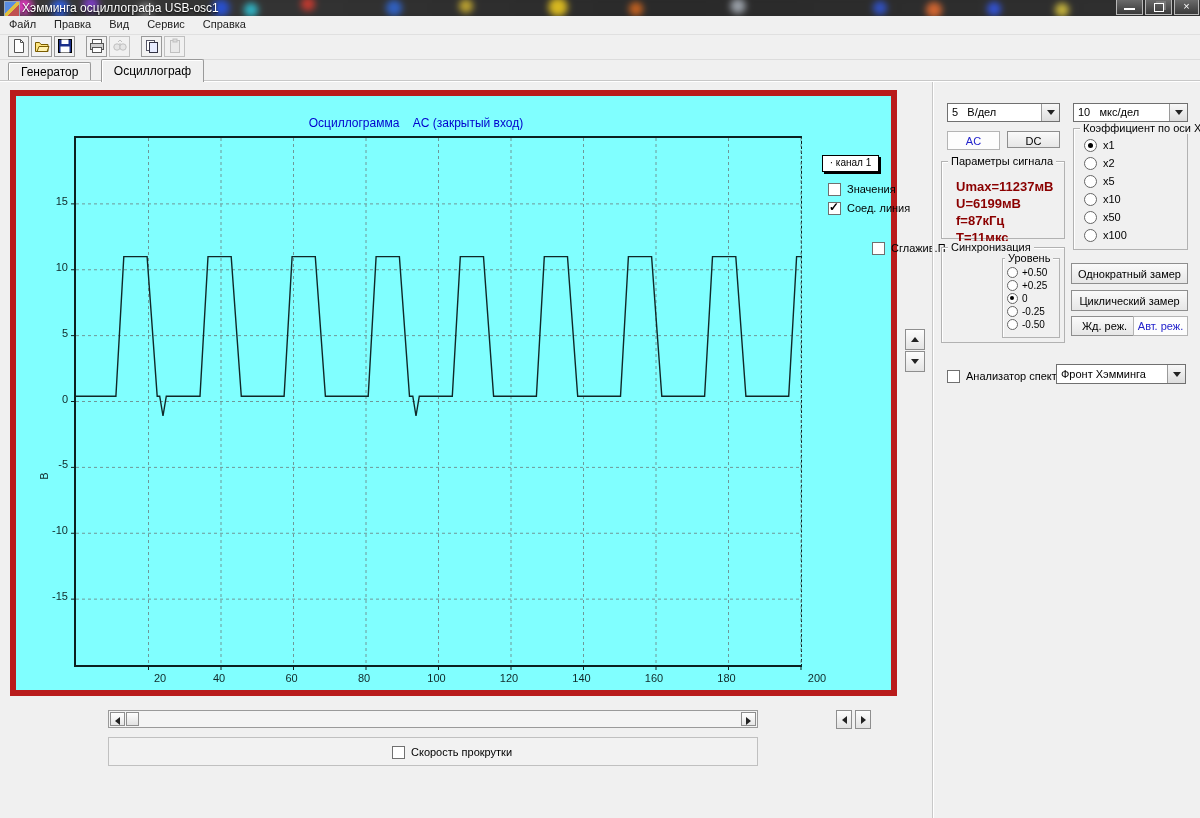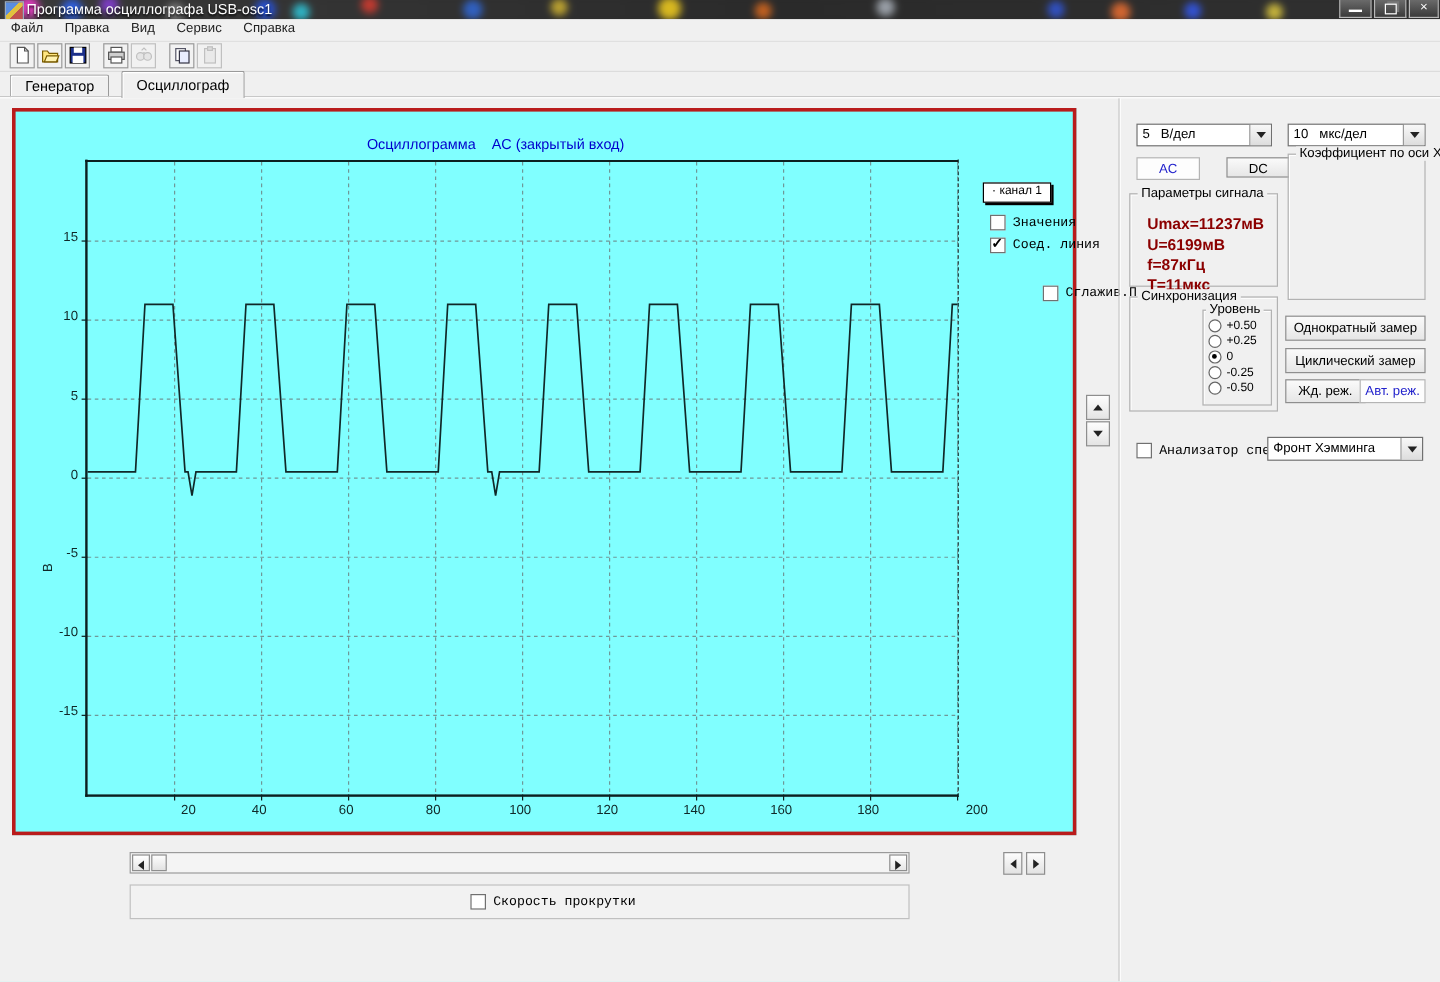--- a/index.html
+++ b/index.html
@@ -39,21 +39,21 @@
   #toolbar{position:absolute;left:0;top:35px;width:1200px;height:24px;background:#f0f0f0;border-bottom:1px solid #dcdcdc;}
   .tbtn{position:absolute;top:1px;width:21px;height:21px;background:#f2f2f2;border:1px solid #9a9a9a;box-sizing:border-box;}
   .tbtn svg{display:block;margin:1px auto;}
   
   #tabstrip{position:absolute;left:0;top:59px;width:1200px;height:23px;border-radius:11px;}
   .tab{position:absolute;bottom:0;height:19px;padding:0 12px;line-height:19px;font-size:12px;
     background:#f0f0f0;border:1px solid #9a9a9a;border-bottom:none;border-radius:2px 2px 0 0;box-shadow:inset 1px 1px 0 #fff;}
   .tab.active{height:22px;line-height:22px;z-index:2;}
   #content-edge{position:absolute;left:0;top:81px;width:1200px;height:1px;background:#fff;box-shadow:0 -1px 0 #c8c8c8;}
   
-  #cyan{position:absolute;left:10px;top:90px;width:887px;height:606px;background:#80ffff;border:3px solid #b91c1c;box-sizing:border-box;}
+  #cyan{position:absolute;left:10px;top:90px;width:887px;height:606px;background:#80ffff;border:6px solid #b91c1c;box-sizing:border-box;}
   #chart-title{position:absolute;left:0;top:20px;width:800px;text-align:center;color:#0000cd;font-size:12px;white-space:pre;}
   #plot{position:absolute;left:58px;top:40px;width:725px;height:527px;box-sizing:content-box;
     border-left:2px solid #0c2020;border-top:2px solid #0c2020;border-bottom:2px solid #0c2020;border-right:1px dashed #0c2020;}
   #plot svg{overflow:visible;display:block;}
   .grid{stroke:#6f9898;stroke-width:1;stroke-dasharray:3,3;}
   .tickline{stroke:#0c2020;stroke-width:1;}
   .ylab{position:absolute;width:26px;text-align:right;font-size:11px;color:#102828;}
   .xlab{position:absolute;width:34px;text-align:center;font-size:11px;color:#102828;}
   #ylabel-v{position:absolute;left:24px;top:374px;font-size:11px;color:#102828;transform:rotate(-90deg);}
   
@@ -90,31 +90,31 @@
   .gbox{position:absolute;border:1px solid #b2b2b2;box-shadow:inset 1px 1px 0 #fff;box-sizing:border-box;}
   .gbox>.gtitle{position:absolute;top:-7px;left:6px;background:#f0f0f0;padding:0 3px;font-size:11px;white-space:nowrap;}
   .radiorow{position:relative;height:18px;white-space:nowrap;}
   .radio{display:inline-block;vertical-align:middle;width:11px;height:11px;border:1px solid #666;border-radius:50%;background:#fff;position:relative;}
   .radio.sel::after{content:"";position:absolute;left:3px;top:3px;width:5px;height:5px;border-radius:50%;background:#000;}
   .radiorow .rlabel{margin-left:6px;vertical-align:middle;font-size:11px;}
   #params-lines{position:absolute;left:14px;top:16px;font-weight:bold;font-size:13px;color:#8b0000;line-height:17px;}
   #level-box .radiorow{height:13px;} #level-box .rlabel{font-size:10px;margin-left:4px;}
   #level-box .radio{width:9px;height:9px;} #level-box .radio.sel::after{left:2px;top:2px;width:4px;height:4px;}
   .chkrow{white-space:nowrap;}
-  .chkrow .lbl{margin-left:6px;vertical-align:middle;font-size:11px;font-family:Liberation Mono, monospace;}
+  .chkrow .lbl{margin-left:6px;vertical-align:middle;font-size:11px;}
 </style>
 </head>
 <body>
 
 <div id="app">
 
   <div id="titlebar">
     <div class="blobs"></div>
     <div id="app-icon"></div>
-    <div id="title-text">Программа осциллографа USB-osc1</div>
+    <div id="title-text">Хэмминга осциллографа USB-osc1</div>
     <div class="winbtn" id="btn-min">
         <i></i>
       </div>
     <div class="winbtn" id="btn-restore">
         <i></i>
       </div>
     <div class="winbtn" id="btn-close">×</div>
   </div>
 
   <div id="menubar"><span class="menu-item">Файл</span><span class="menu-item">Правка</span><span class="menu-item">Вид</span><span class="menu-item">Сервис</span><span class="menu-item">Справка</span></div>
@@ -267,21 +267,21 @@
       </span>
   </div>
   <div class="dropdown" style="left:1073px;top:103px;width:115px;">
     <span class="val"><span>10</span>   <span>мкс/дел</span></span>
     <span class="arrow">
         <span class="tri down" style="display:block;margin:6px auto 0;"></span>
       </span>
   </div>
 
   <div class="btn flat" style="left:947px;top:131px;width:53px;height:19px;line-height:18px;">AC</div>
-  <div class="btn" style="left:1007px;top:131px;width:53px;height:17px;line-height:18px;margin-left:15px;">DC</div>
+  <div class="btn" style="left:1007px;top:131px;width:53px;height:17px;line-height:18px;">DC</div>
 
   <div class="gbox" style="left:941px;top:161px;width:124px;height:78px;">
     <span class="gtitle">Параметры сигнала</span>
     <div id="params-lines" style="color: rgb(139, 0, 0);">
         <div>Umax=11237мВ</div>
         <div>U=6199мВ</div>
         <div>f=87кГц</div>
         <div>T=11мкс</div>
       </div>
   </div>
@@ -295,20 +295,28 @@
           <div class="radiorow" style="height: 13px;"><span class="radio"></span><span class="rlabel">+0.25</span></div>
           <div class="radiorow" style="height: 13px;"><span class="radio sel"></span><span class="rlabel">0</span></div>
           <div class="radiorow" style="height: 13px;"><span class="radio"></span><span class="rlabel">-0.25</span></div>
           <div class="radiorow" style="height: 13px;"><span class="radio"></span><span class="rlabel">-0.50</span></div>
         </div>
     </div>
   </div>
 
   <div class="gbox" style="left:1073px;top:128px;width:115px;height:122px;">
     <span class="gtitle">Коэффициент по оси X</span>
+    <div id="coeff-radios" style="position:absolute;left:10px;top:9px;">
+        <div class="radiorow" style="height: 18px;"><span class="radio sel"></span><span class="rlabel">x1</span></div>
+        <div class="radiorow" style="height: 18px;"><span class="radio"></span><span class="rlabel">x2</span></div>
+        <div class="radiorow" style="height: 18px;"><span class="radio"></span><span class="rlabel">x5</span></div>
+        <div class="radiorow" style="height: 18px;"><span class="radio"></span><span class="rlabel">x10</span></div>
+        <div class="radiorow" style="height: 18px;"><span class="radio"></span><span class="rlabel">x50</span></div>
+        <div class="radiorow" style="height: 18px;"><span class="radio"></span><span class="rlabel">x100</span></div>
+      </div>
   </div>
 
   <div class="btn" style="left:1071px;top:263px;width:117px;height:21px;line-height:20px;">Однократный замер</div>
   <div class="btn" style="left:1071px;top:290px;width:117px;height:21px;line-height:20px;">Циклический замер</div>
   <div class="btn" style="left:1071px;top:316px;width:67px;height:20px;line-height:19px;">Жд. реж.</div>
   <div class="btn flat" style="left:1133px;top:316px;width:55px;height:20px;line-height:19px;">Авт. реж.</div>
 
   <div class="chkrow" style="position:absolute;left:947px;top:369px;">
     <span class="cbox"></span><span class="lbl">Анализатор спектра</span>
   </div>

